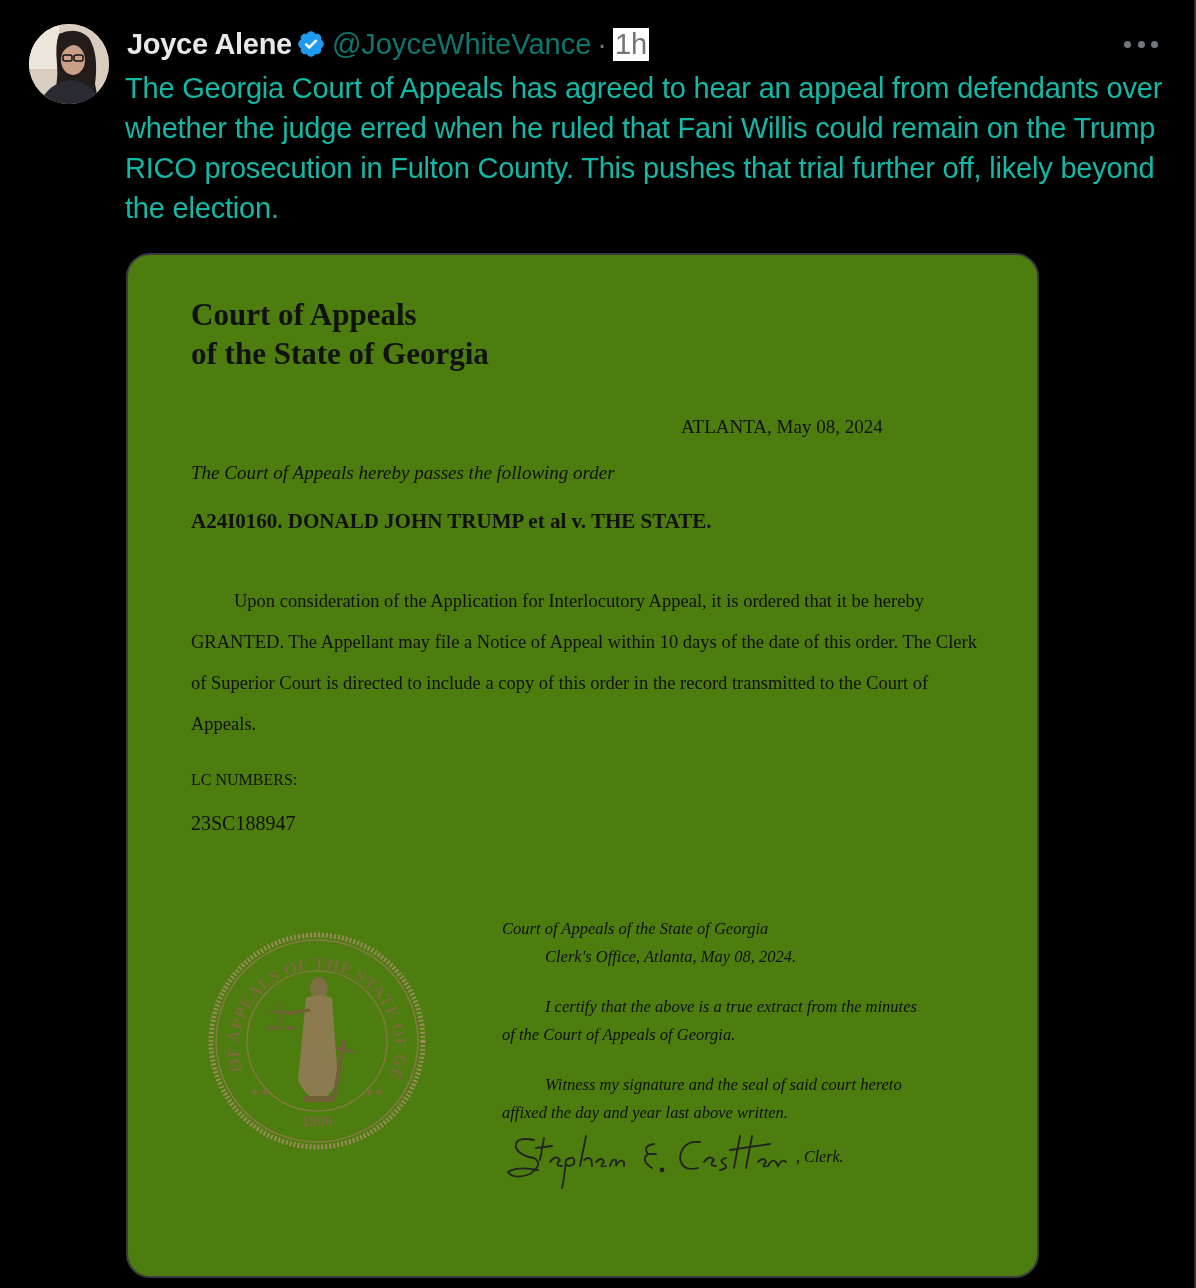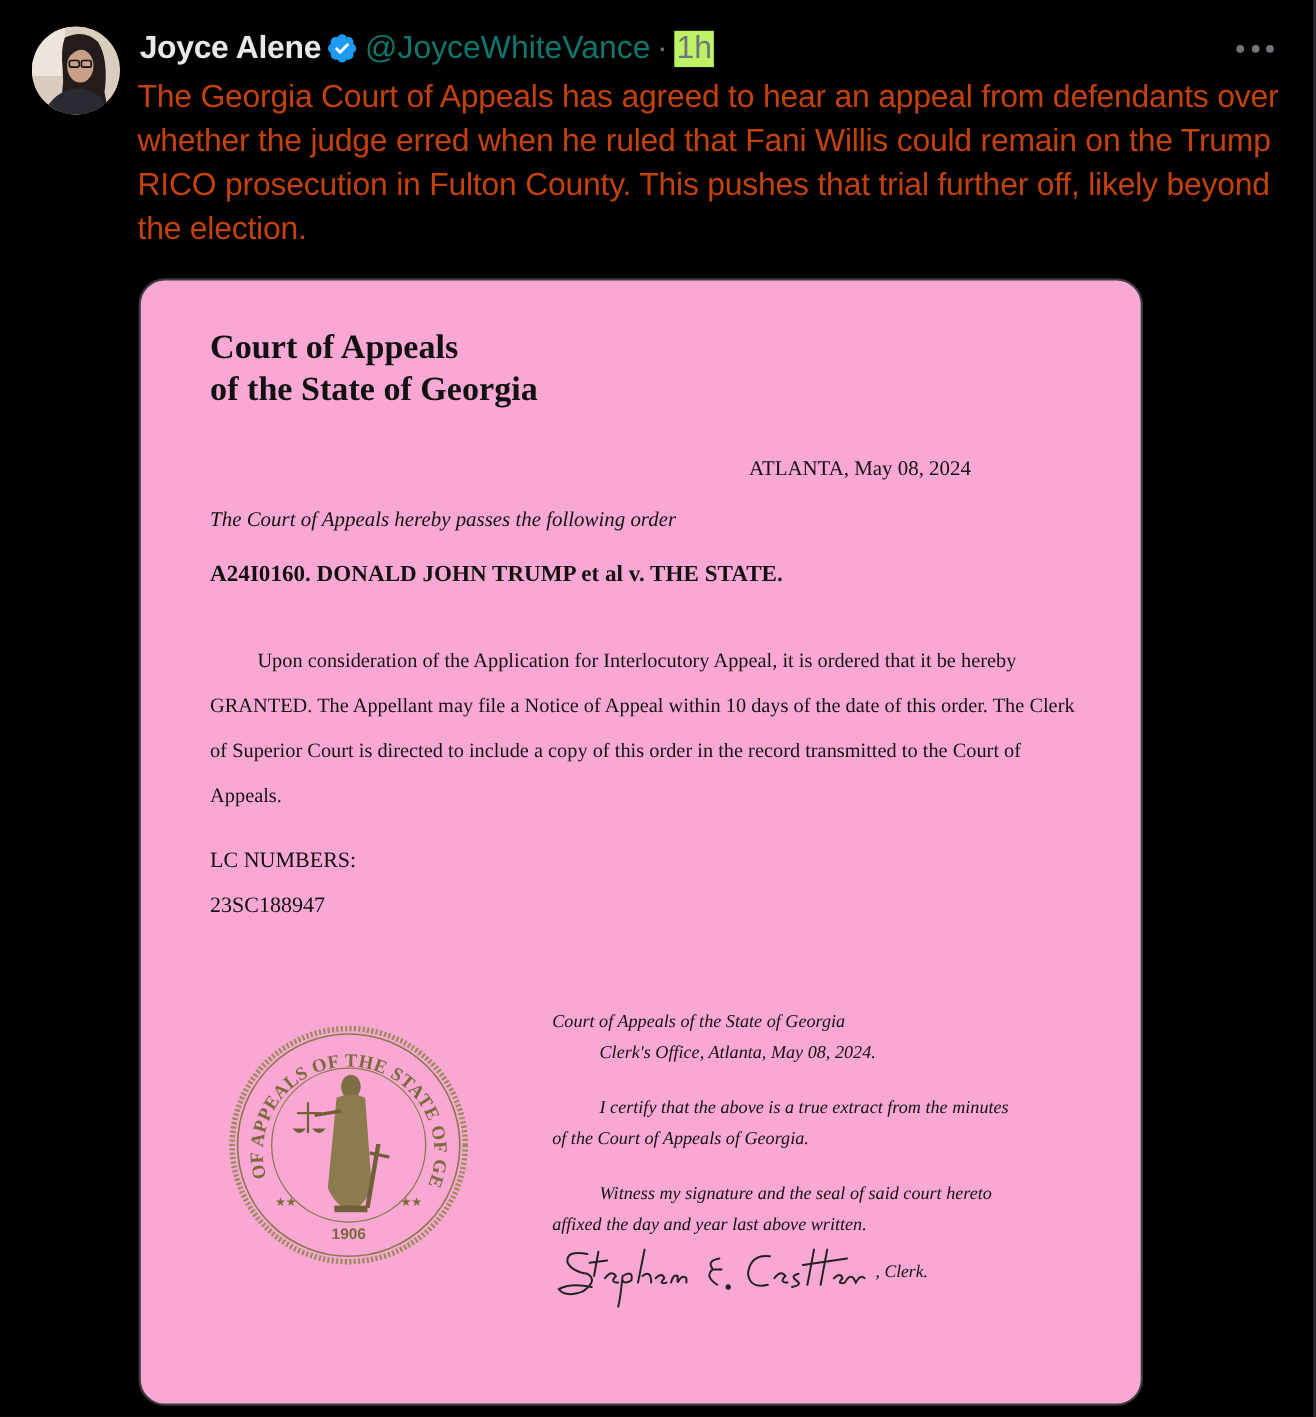--- a/index.html
+++ b/index.html
@@ -8,38 +8,38 @@
   .right-edge { position: absolute; right: 0; top: 0; width: 2px; height: 1288px; background: #2f3336; }
   .avatar { position: absolute; left: 29px; top: 24px; width: 80px; height: 80px; border-radius: 50%;
             overflow: hidden; background: #d9cfc4; }
   .avatar svg { width: 80px; height: 80px; display: block; }
   .header { position: absolute; left: 127px; top: 24px; height: 40px; display: flex; align-items: center;
             font-size: 29px; white-space: nowrap; }
   .display-name { font-weight: bold; color: #e7e9ea; letter-spacing: -0.3px; }
   .verified { width: 30px; height: 30px; margin: 0 6px 0 4px; display: inline-block; }
   .handle { color: #0f766e; }
   .dot { color: #71767b; margin: 0 6px; }
-  .time { color: #71767b; background: #bef264; padding: 0 2px; }
+  .time { color: #71767b; background: #ffffff; padding: 0 2px; }
   .more { position: absolute; left: 1124px; top: 30px; width: 40px; height: 28px; display: flex;
           align-items: center; justify-content: space-between; cursor: pointer; }
   .more span { width: 7px; height: 7px; border-radius: 50%; background: #71767b; display: block; }
   .more { width: 34px; }
   .tweet-text { position: absolute; left: 125px; top: 68px; width: 1050px; font-size: 29px; line-height: 40px;
-                color: #c2410c; letter-spacing: -0.2px; }
-  .media { position: absolute; left: 126px; top: 253px; width: 909px; height: 1021px; background: #f9a8d4;
+                color: #14b8a6; letter-spacing: -0.2px; }
+  .media { position: absolute; left: 126px; top: 253px; width: 909px; height: 1021px; background: #4d7c0f;
            border: 2px solid #3a3d40; border-radius: 24px; overflow: hidden; cursor: pointer; }
   .doc { position: absolute; left: 0; top: 0; width: 909px; height: 1021px; color: #111;
          font-family: "Liberation Serif", "DejaVu Serif", serif; }
   .doc-title { position: absolute; left: 63px; top: 40px; font-size: 31px; font-weight: bold; line-height: 39px; }
   .doc-date { position: absolute; left: 553px; top: 161px; font-size: 19px; }
   .doc-intro { position: absolute; left: 63px; top: 207px; font-size: 19px; font-style: italic; }
   .doc-case { position: absolute; left: 63px; top: 254px; font-size: 21px; font-weight: bold; }
   .doc-body { position: absolute; left: 63px; top: 326px; width: 790px; font-size: 18.5px; line-height: 41px;
               text-indent: 43px; }
-  .doc-lc-label { position: absolute; left: 63px; top: 516px; font-size: 20px; }
+  .doc-lc-label { position: absolute; left: 63px; top: 516px; font-size: 16px; }
   .doc-lc-value { position: absolute; left: 63px; top: 557px; font-size: 20px; }
   .cert { position: absolute; left: 374px; top: 660px; width: 480px; font-size: 16.5px; font-style: italic; line-height: 28px; }
   .cert .indent { padding-left: 43px; }
   .cert .gap { height: 22px; }
   .sig-row { position: absolute; left: 376px; top: 875px; display: flex; align-items: center; }
   .sig-row svg { width: 290px; height: 60px; }
   .clerk { font-size: 16px; font-style: italic; margin-left: 2px; margin-top: -6px; }
   .seal { position: absolute; left: 78px; top: 675px; width: 222px; height: 222px; }
 </style>
 </head>

